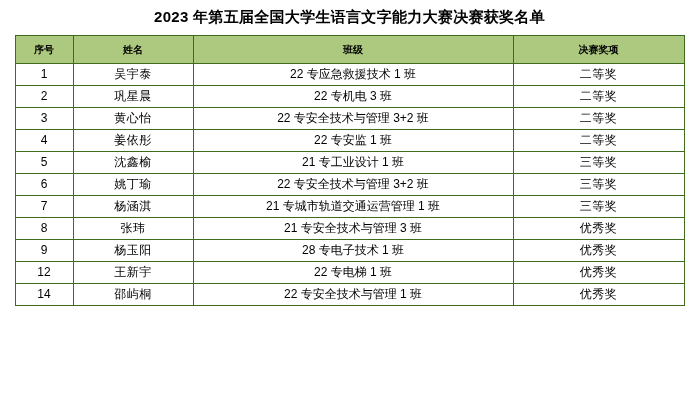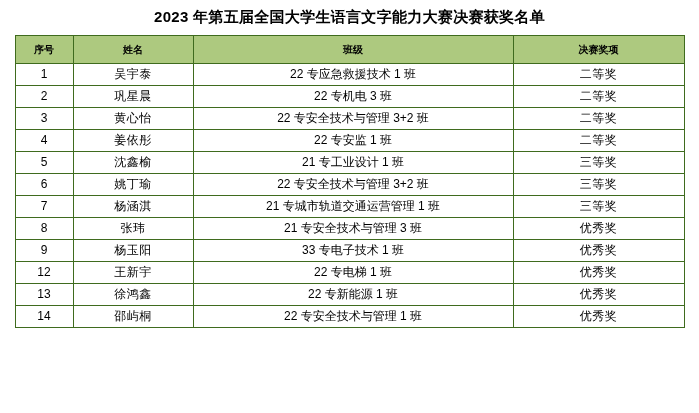--- a/index.html
+++ b/index.html
@@ -130,33 +130,27 @@
       </tr>
       <tr>
         <td class="idx">8</td>
         <td class="name">张玮</td>
         <td class="cls">21 专安全技术与管理 3 班</td>
         <td class="awd">优秀奖</td>
       </tr>
       <tr>
         <td class="idx">9</td>
         <td class="name">杨玉阳</td>
-        <td class="cls">33 专电子技术 1 班</td>
+        <td class="cls">28 专电子技术 1 班</td>
         <td class="awd">优秀奖</td>
       </tr>
       <tr>
         <td class="idx">12</td>
         <td class="name">王新宇</td>
         <td class="cls">22 专电梯 1 班</td>
-        <td class="awd">优秀奖</td>
-      </tr>
-      <tr>
-        <td class="idx">13</td>
-        <td class="name">徐鸿鑫</td>
-        <td class="cls">22 专新能源 1 班</td>
         <td class="awd">优秀奖</td>
       </tr>
       <tr>
         <td class="idx">14</td>
         <td class="name">邵屿桐</td>
         <td class="cls">22 专安全技术与管理 1 班</td>
         <td class="awd">优秀奖</td>
       </tr>
     </tbody>
   </table>

